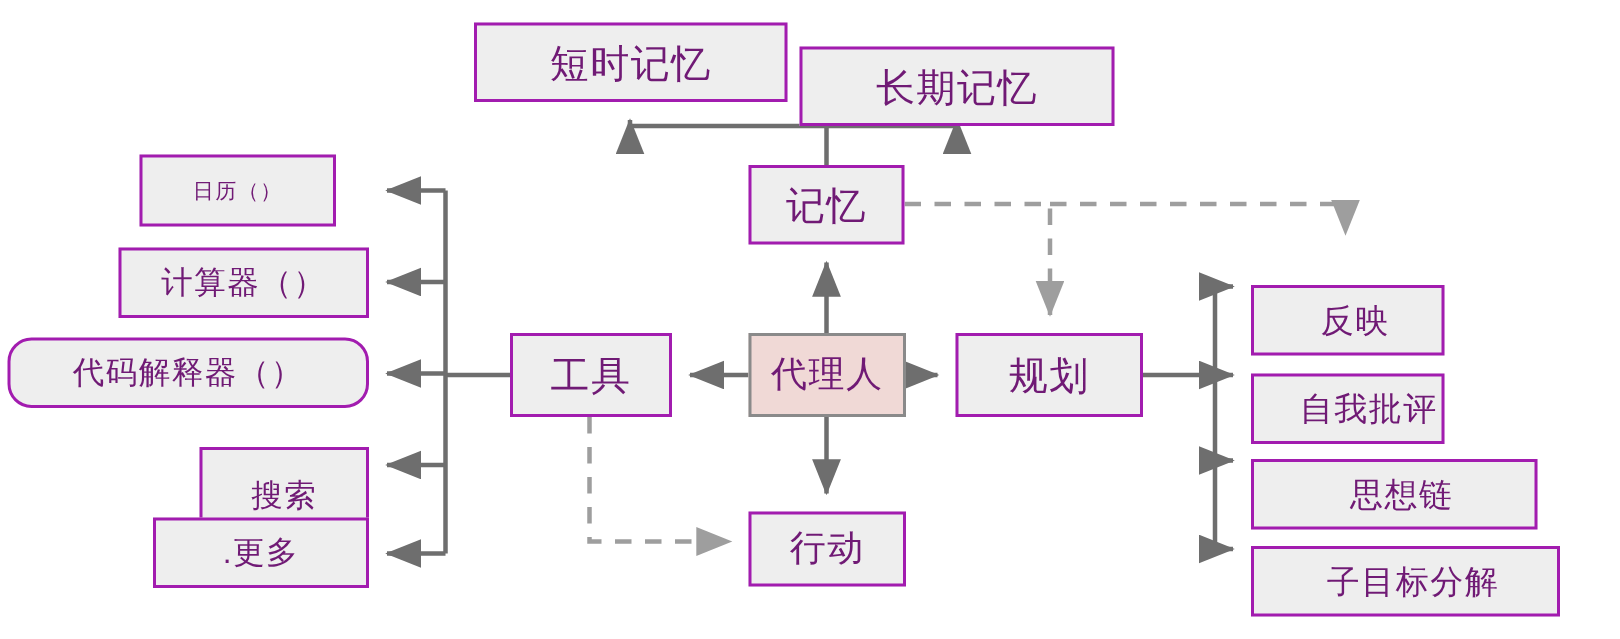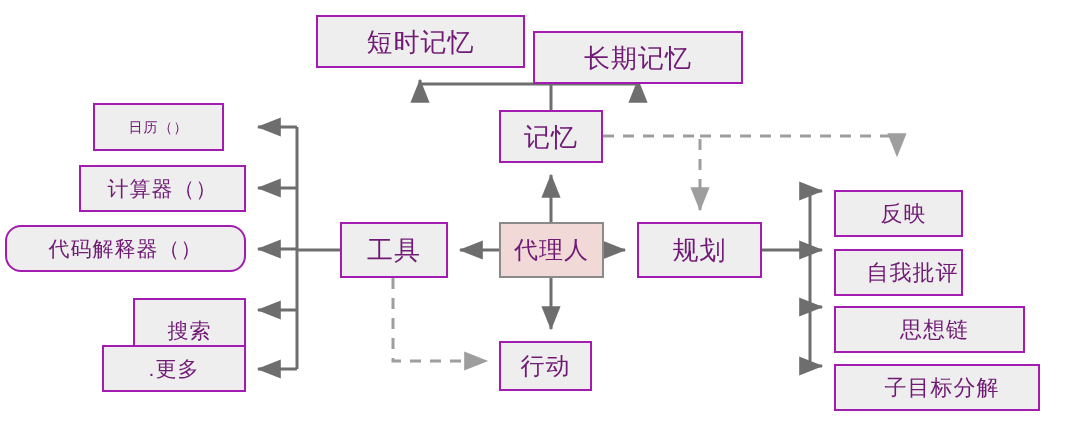--- a/index.html
+++ b/index.html
@@ -132,21 +132,21 @@
   </div>
 
   <div class="node center-text" style="left:102px; top:345px; width:144px; height:47px; font-size:21px;">
     <span class="node-label">.更多</span>
   </div>
 
   <div class="node center-text agent" style="left:499px; top:222px; width:105px; height:56px; font-size:24px;">
     <span class="node-label">代理人</span>
   </div>
 
-  <div class="node center-text" style="left:499px; top:341px; width:93px; height:50px; font-size:24px;">
+  <div class="node center-text" style="left:499px; top:341px; width:105px; height:50px; font-size:24px;">
     <span class="node-label">行动</span>
   </div>
 
   <div class="node center-text" style="left:637px; top:222px; width:125px; height:56px; font-size:26px;">
     <span class="node-label">规划</span>
   </div>
 
   <div class="node left-text" style="left:834px; top:168px; width:129px; height:47px; font-size:22px;">
     <span class="node-label">反映</span>
   </div>

